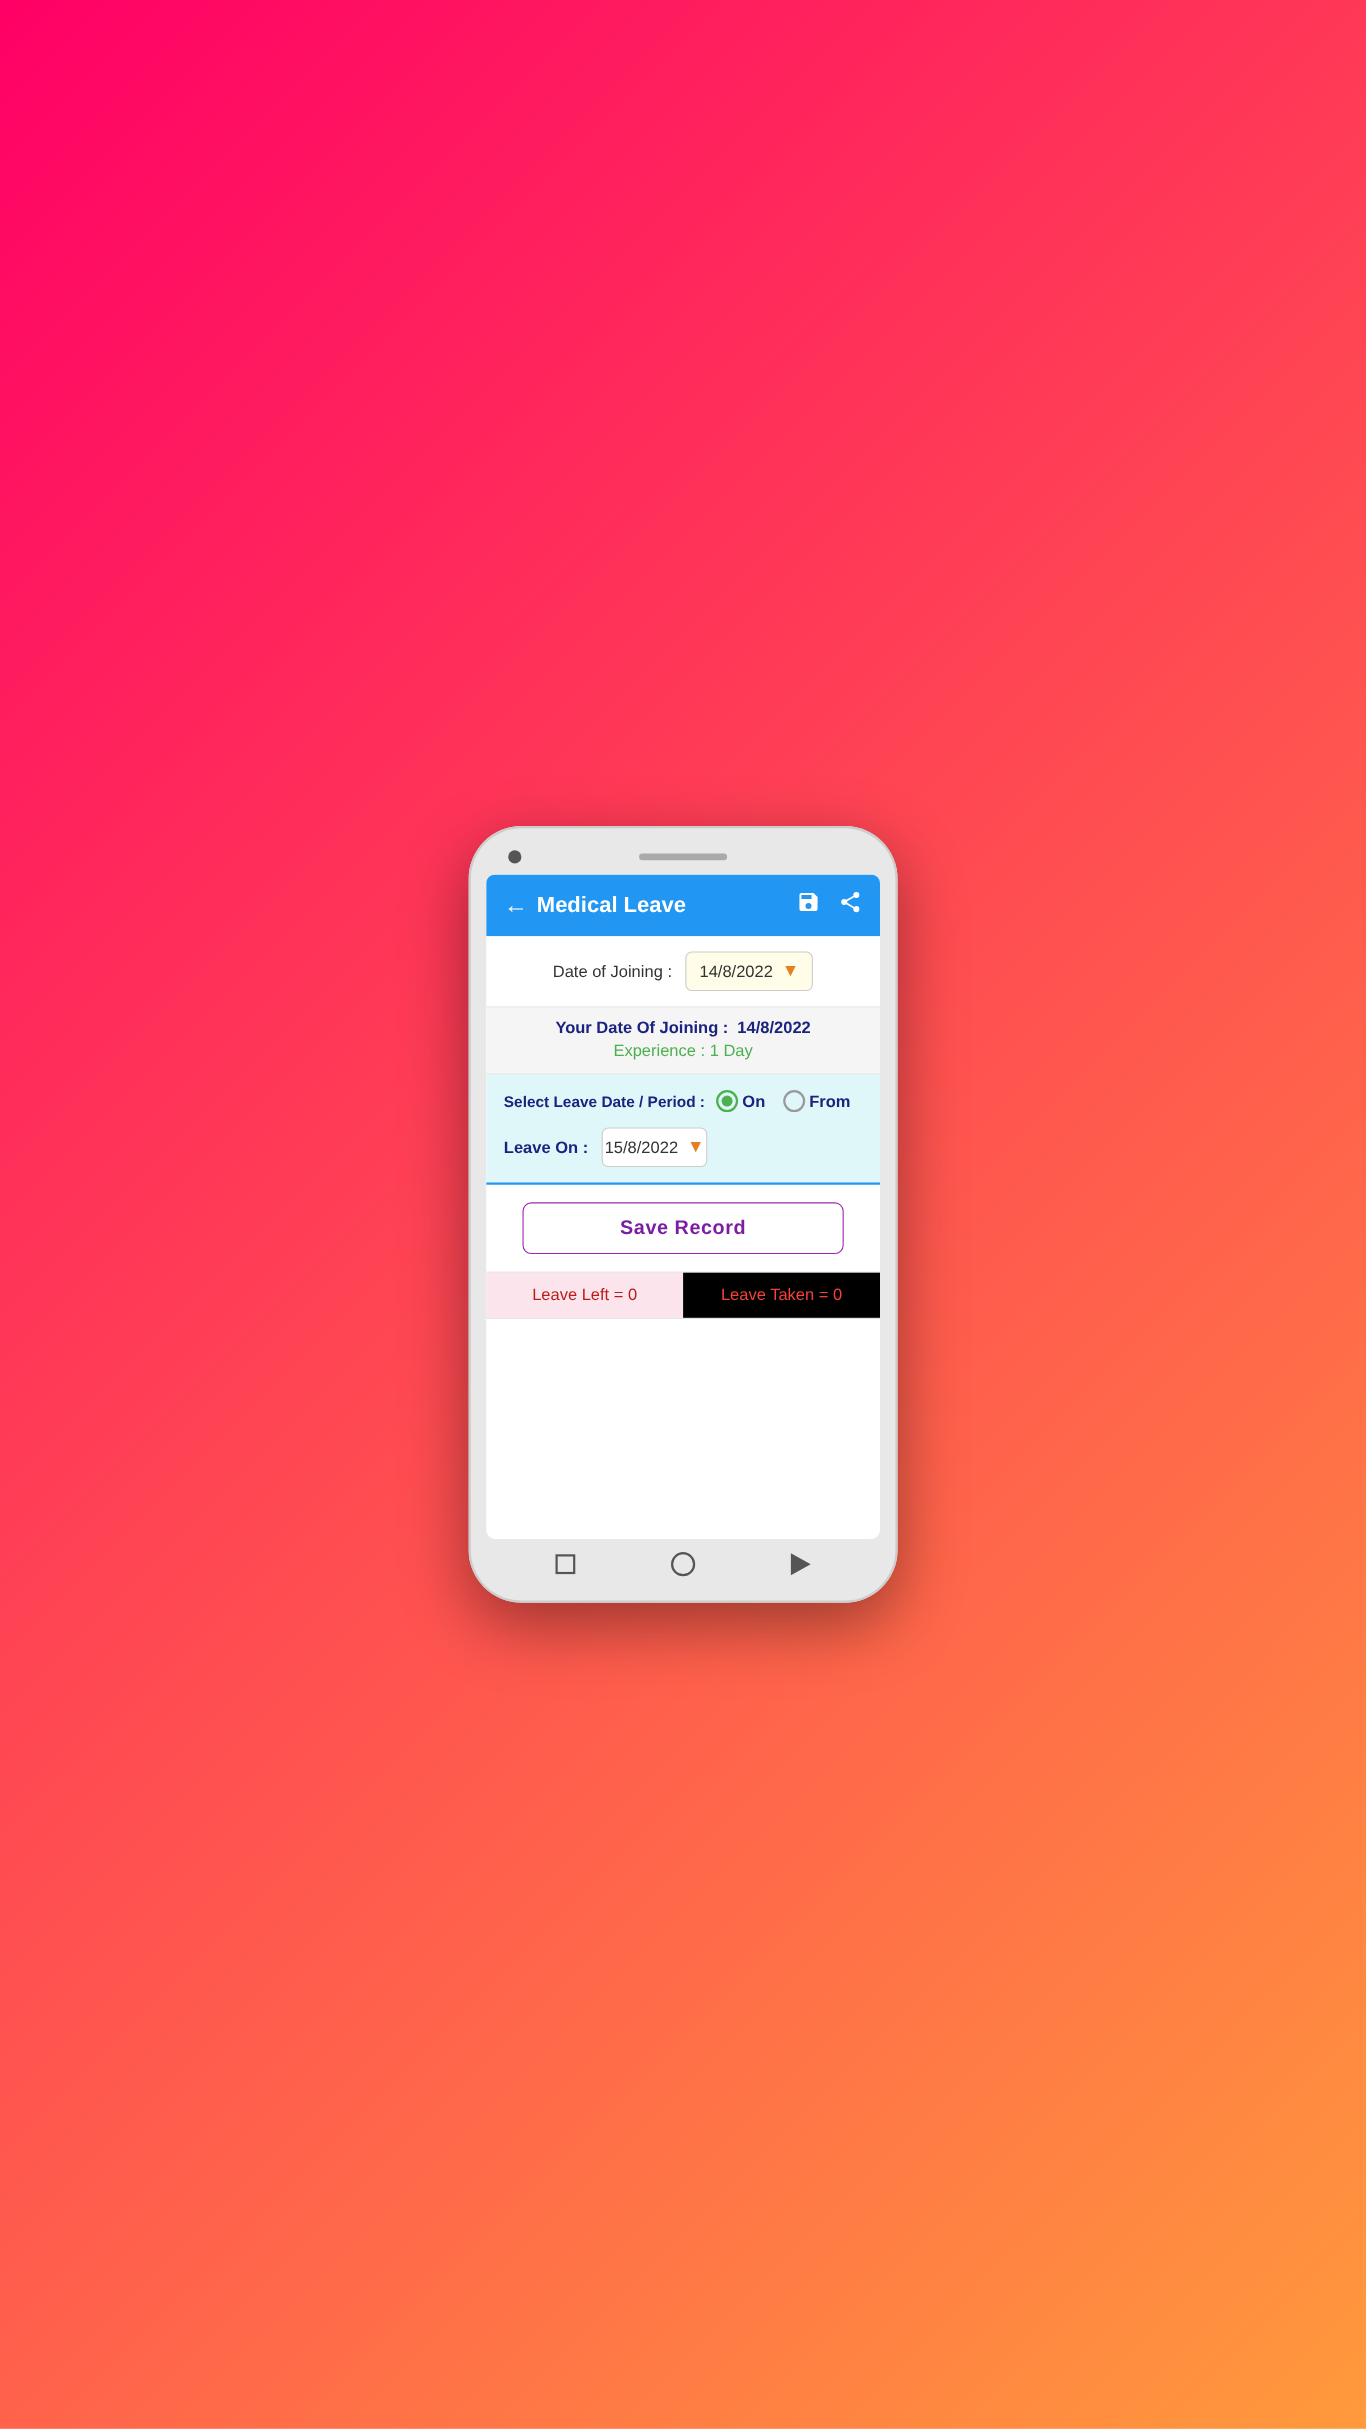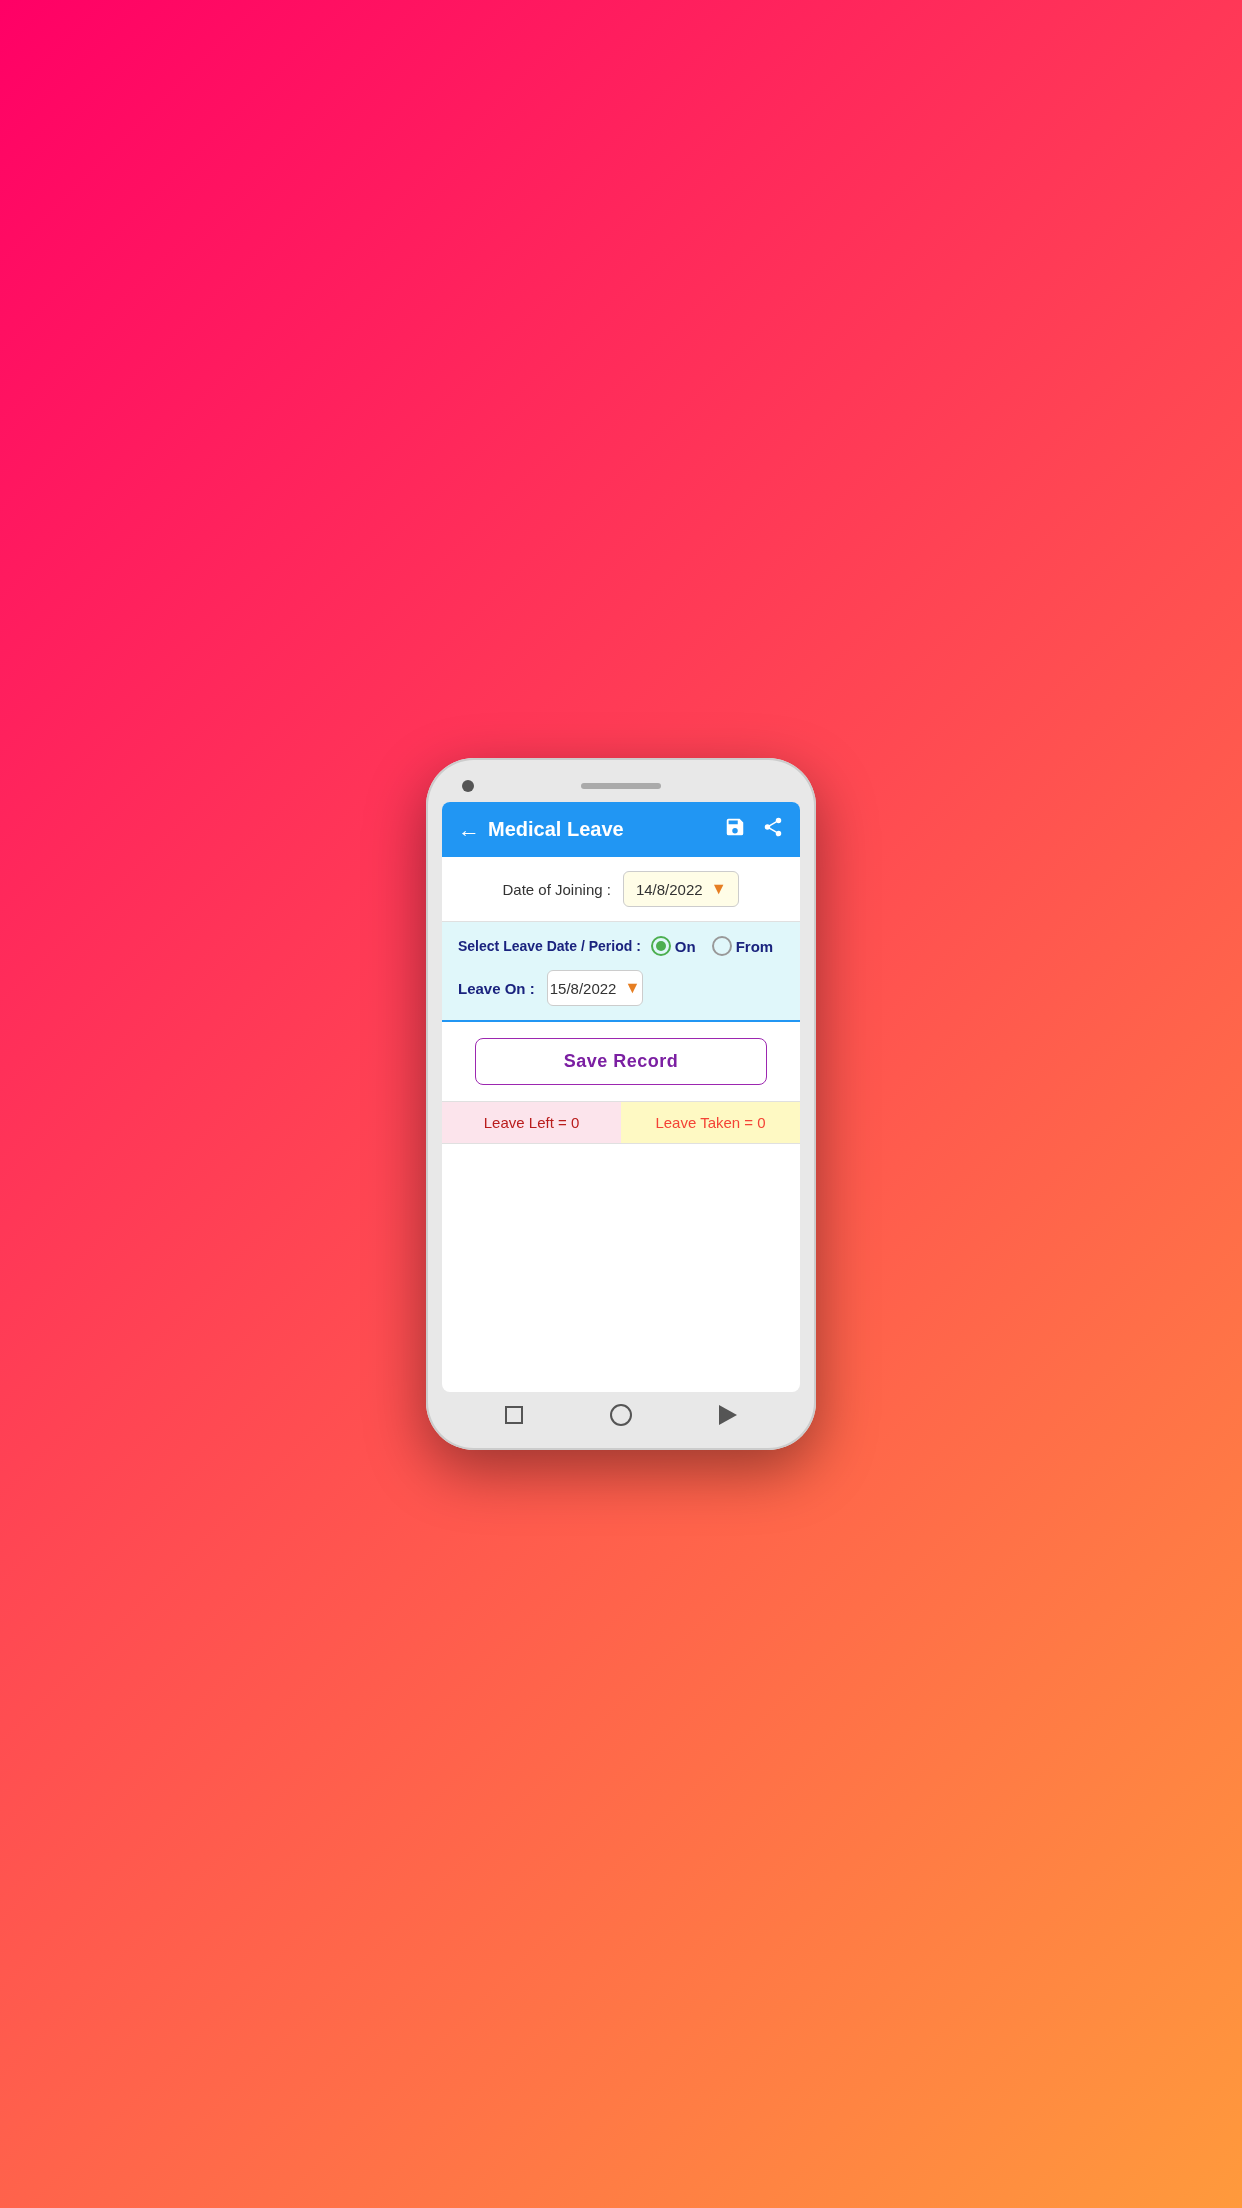--- a/index.html
+++ b/index.html
@@ -291,21 +291,21 @@
       background: #fce4ec;
       padding: 12px;
       text-align: center;
       font-size: 15px;
       color: #b91c1c;
       font-weight: 500;
     }
 
     .leave-taken-box {
       flex: 1;
-      background: #fef9c3;
+      background: #000000;
       padding: 12px;
       text-align: center;
       font-size: 15px;
       color: #f44336;
       font-weight: 500;
     }
 
     
     .no-records {
       padding: 40px 16px;
@@ -375,20 +375,27 @@
     </div>
 
     <div class="doj-row">
       <span class="doj-label">Date of Joining :</span>
       <div class="date-dropdown">
         <span>14/8/2022</span>
         <span class="dropdown-arrow">▼</span>
       </div>
     </div>
 
+    <div class="info-section">
+      <div class="joining-date-info">
+        <span>Your Date Of Joining :</span>
+        <span style="margin-left:4px;">14/8/2022</span>
+      </div>
+      <div class="experience-info">Experience : 1 Day</div>
+    </div>
 
 
     <div class="leave-date-section">
       <div class="leave-period-row">
         <span class="leave-period-label">Select Leave Date / Period :</span>
         <div class="radio-group">
           <div class="radio-item">
             <div class="radio-circle selected"></div>
             <span class="radio-label">On</span>
           </div>

